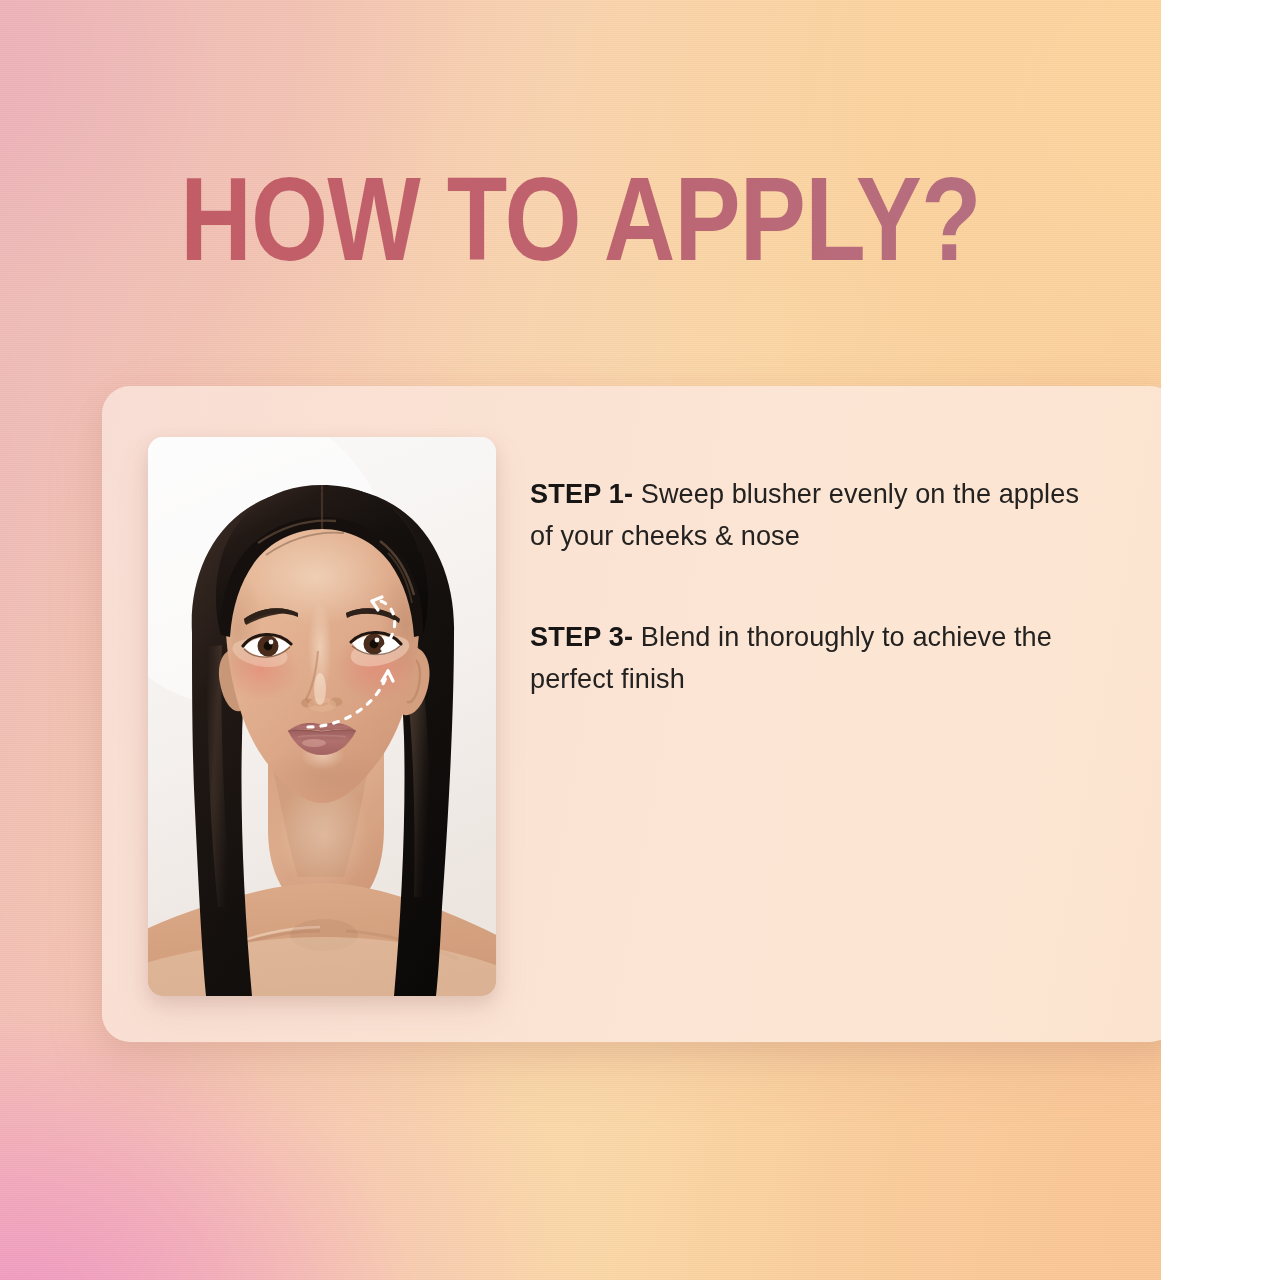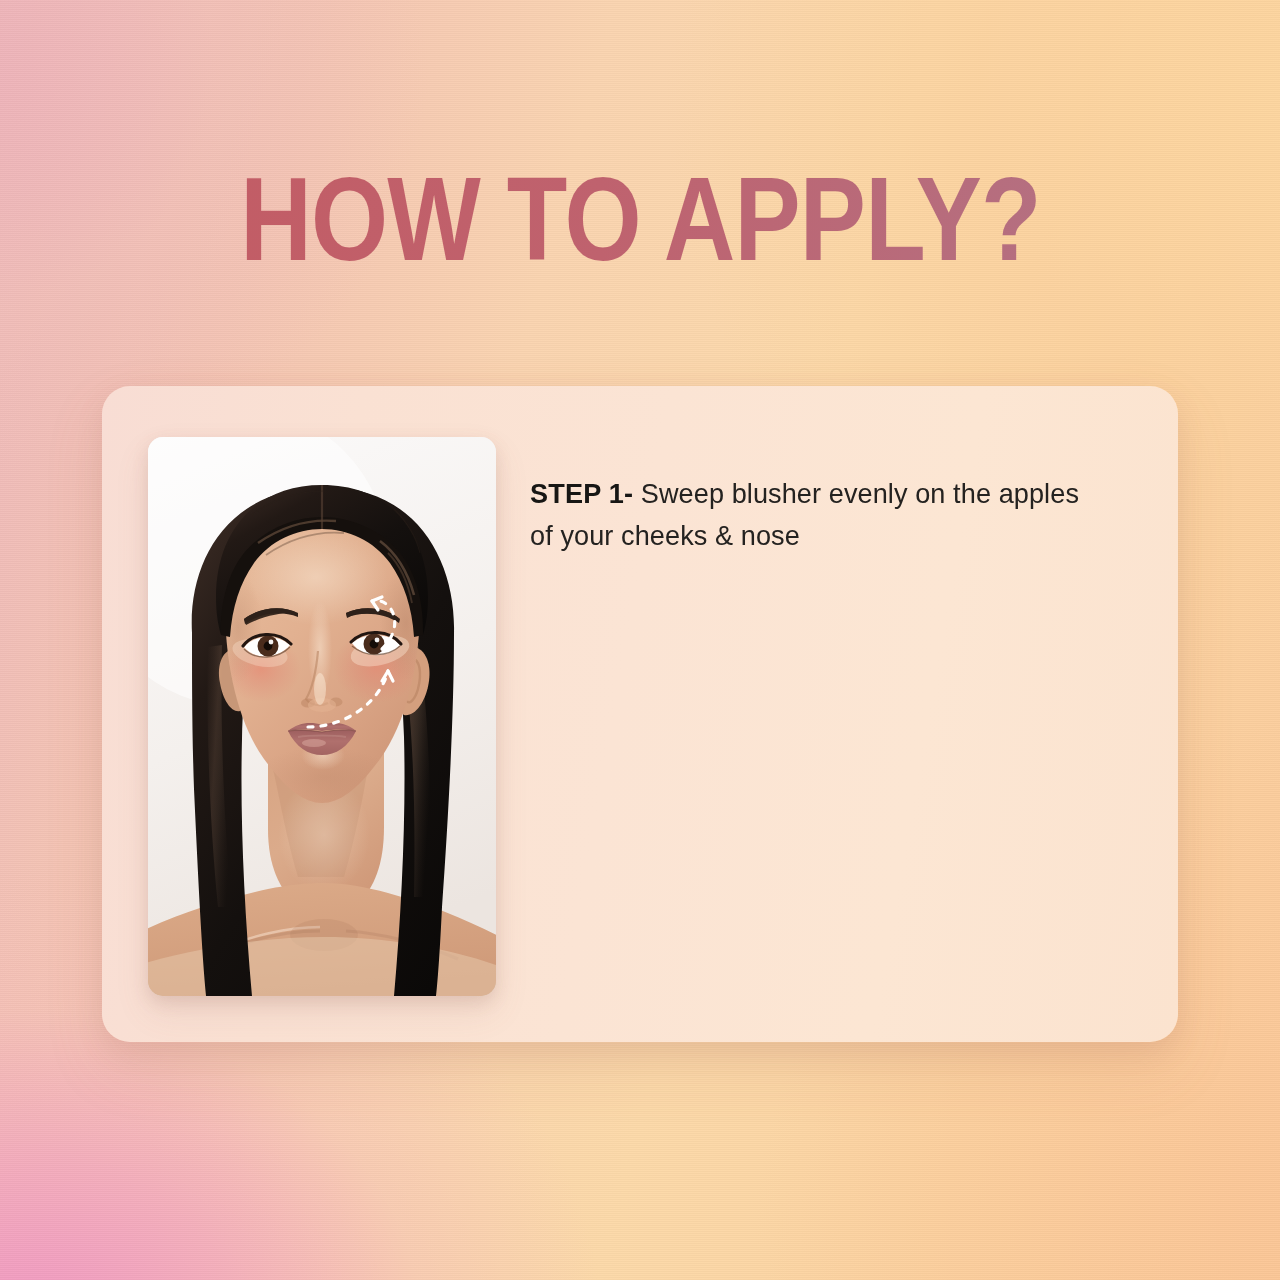--- a/index.html
+++ b/index.html
@@ -10,21 +10,21 @@
   body {
     width: 1280px;
     height: 1280px;
     overflow: hidden;
     font-family: "Liberation Sans", sans-serif;
   }
 
   
   #poster {
     position: relative;
-    width: 1280px;
+    width: 1161px;
     height: 1280px;
     overflow: hidden;
     background-color: #14532d;
   }
   .bg-layer {
     position: absolute;
     inset: 0;
     pointer-events: none;
   }
   
@@ -417,16 +417,19 @@
       </div>
     </div>
 
     <div class="steps">
 
       <div class="step-item">
         <p class="step-line"><span class="step-label">STEP 1-</span><span class="step-body"> Sweep blusher evenly on the apples of your cheeks &amp; nose</span></p>
       </div>
 
 
+      <div class="step-item">
+        <p class="step-line"><span class="step-label">STEP 3-</span><span class="step-body"> Blend in thoroughly to achieve the perfect finish</span></p>
+      </div>
 
     </div>
   </div>
 </div>
 
 </body></html>

